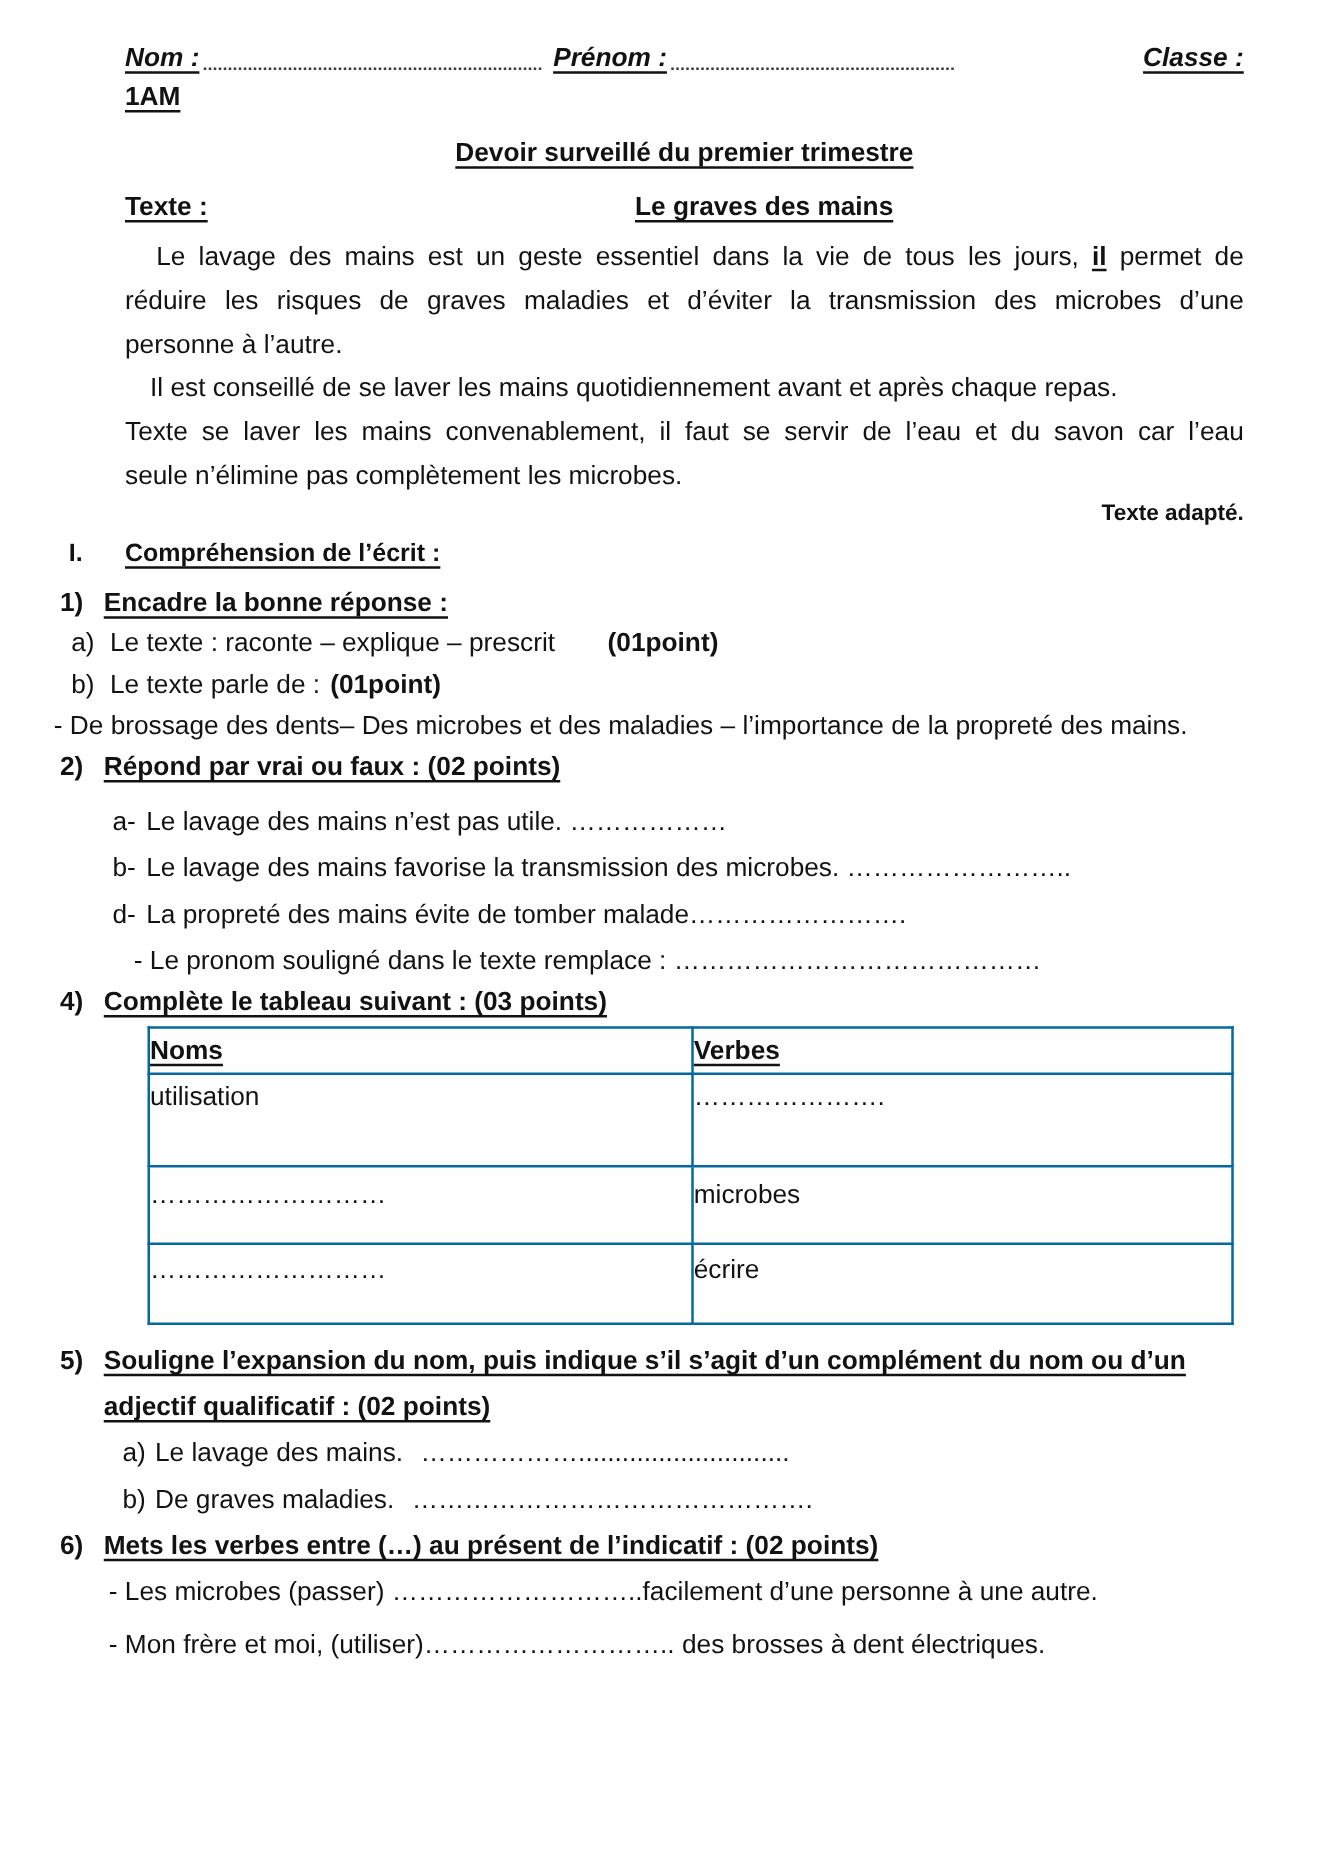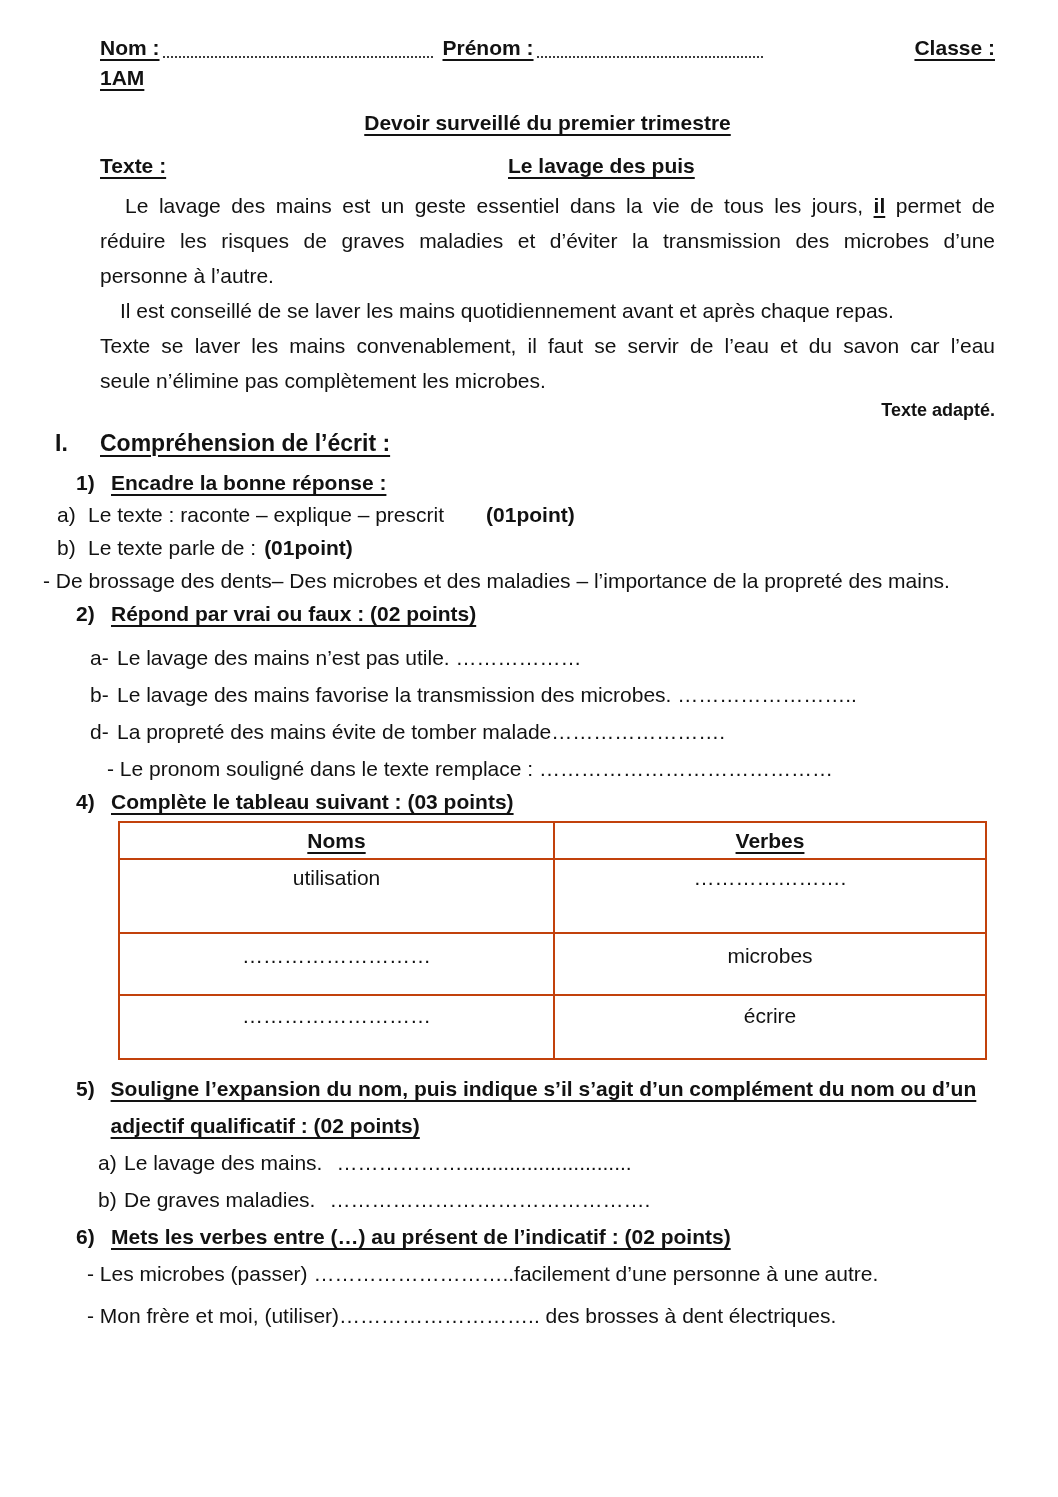--- a/index.html
+++ b/index.html
@@ -7,21 +7,21 @@
     width:1058px;height:1497px;overflow:hidden;
     color:#121212;
     font-family:"Liberation Sans",sans-serif;
     font-size:21px;
     -webkit-font-smoothing:antialiased;
   }
   .page{box-sizing:border-box;width:1058px;height:1497px;padding:34px 63px 0 40px;position:relative;}
   .lbl{font-weight:bold;text-decoration:underline;text-decoration-thickness:2px;text-underline-offset:4px;}
 
   
-  .header-row{display:flex;align-items:flex-end;margin-left:60px;width:895px;height:26px;}
+  .header-row{display:flex;align-items:center;margin-left:60px;width:895px;height:26px;font-style:italic;}
   .leader{border-bottom:2px dotted #3b3b3b;height:17px;}
   .leader.nom{width:270px;margin:0 10px 2px 3px;}
   .leader.prenom{width:226px;margin:0 0 2px 3px;}
   .hspacer{flex:1;}
   .classe-value{margin-left:60px;margin-top:6px;height:26px;}
 
   
   .doc-title{margin-left:60px;width:895px;margin-top:16px;line-height:30px;text-align:center;
     font-weight:bold;font-size:21px;text-decoration:underline;text-decoration-thickness:2px;text-underline-offset:4px;}
   .texte-row{margin-left:60px;width:895px;margin-top:14px;line-height:28px;position:relative;}
@@ -31,25 +31,25 @@
   .para{margin-left:60px;width:895px;margin-top:8px;line-height:35px;}
   .pline{white-space:normal;}
   .just{text-align:justify;text-align-last:justify;}
   .ind1{text-indent:25px;}
   .ind2{text-indent:20px;}
   .bold-u{font-weight:bold;text-decoration:underline;text-decoration-thickness:2px;text-underline-offset:3px;}
 
   .adapte{margin-left:60px;width:895px;line-height:24px;text-align:right;font-weight:bold;font-size:18px;}
 
   
-  .sec-head{margin-left:15px;margin-top:6px;line-height:30px;font-weight:bold;font-size:23px;}
+  .sec-head{margin-left:15px;margin-top:6px;line-height:30px;font-weight:bold;font-size:20px;}
   .sec-num{display:inline-block;width:45px;}
 
   
-  .q-head{margin-left:36px;line-height:30px;font-weight:bold;font-size:21px;}
+  .q-head{margin-left:8px;line-height:30px;font-weight:bold;font-size:21px;}
   .q-num{display:inline-block;width:35px;}
   .q-title{text-decoration:underline;text-decoration-thickness:2px;text-underline-offset:4px;}
   .q1-head{margin-top:10px;}
   .q2-head{margin-top:2px;}
   .q3-head{margin-top:2px;}
   .q4-head{margin-top:2px;}
   .q5-head{margin-top:10px;line-height:37px;display:flex;}
   .q5-titles{width:895px;}
   .q6-head{margin-top:0;line-height:37px;}
 
@@ -63,21 +63,21 @@
   .options-line{margin-left:3px;line-height:33px;}
 
   .q2-item{margin-left:50px;line-height:37px;}
   .q2-item.first{margin-top:10px;}
   .il2{display:inline-block;width:27px;}
 
   .q3-answer{margin-left:67px;margin-top:3px;line-height:32px;}
 
   
   table.tbl{border-collapse:collapse;margin-left:78px;margin-top:4px;table-layout:fixed;width:867px;}
-  table.tbl th,table.tbl td{border:2px solid #c2410c;text-align:center;padding:0;}
+  table.tbl th,table.tbl td{border:2px solid #0369a1;text-align:left;padding:0;}
   table.tbl th{height:35px;font-weight:bold;font-size:21px;vertical-align:middle;}
   table.tbl th span{text-decoration:underline;text-decoration-thickness:2px;text-underline-offset:4px;}
   table.tbl col.c1{width:435px;}
   table.tbl col.c2{width:432px;}
   table.tbl tr.r1 td{height:66px;vertical-align:top;padding-top:6px;}
   table.tbl tr.r2 td{height:50px;vertical-align:top;padding-top:10px;}
   table.tbl tr.r3 td{height:54px;vertical-align:top;padding-top:8px;}
 
   
   .q5-item{margin-left:58px;line-height:37px;}
@@ -98,21 +98,21 @@
     <span class="leader prenom"></span>
     <span class="hspacer"></span>
     <span class="lbl">Classe :</span>
   </div>
   <div class="classe-value lbl">1AM</div>
 
   <div class="doc-title">Devoir surveillé du premier trimestre</div>
 
   <div class="texte-row">
     <span class="lbl">Texte :</span>
-    <span class="texte-title lbl">Le lavage des puis</span>
+    <span class="texte-title lbl">Le graves des mains</span>
   </div>
 
   <div class="para">
     <div class="pline just ind1"><span>Le lavage des mains est un geste essentiel dans la vie de tous les jours, </span><span class="bold-u">il</span><span> permet de</span></div>
     <div class="pline just">réduire les risques de graves maladies et d’éviter la transmission des microbes d’une</div>
     <div class="pline">personne à l’autre.</div>
     <div class="pline ind2">Il est conseillé de se laver les mains quotidiennement avant et après chaque repas.</div>
     <div class="pline just">Texte se laver les mains convenablement, il faut se servir de l’eau et du savon car l’eau</div>
     <div class="pline">seule n’élimine pas complètement les microbes.</div>
   </div>

